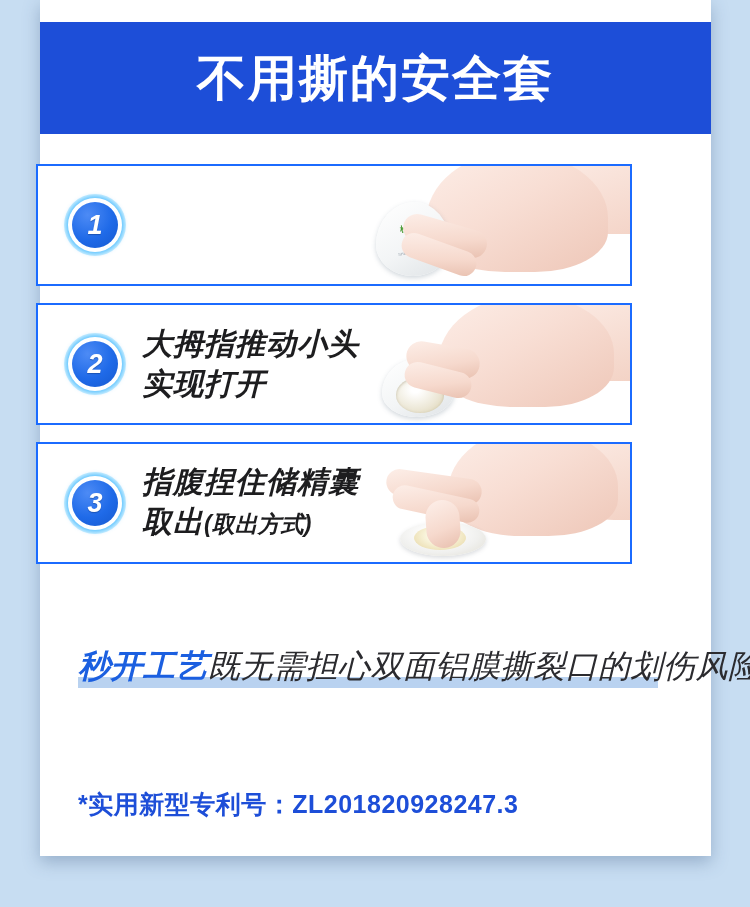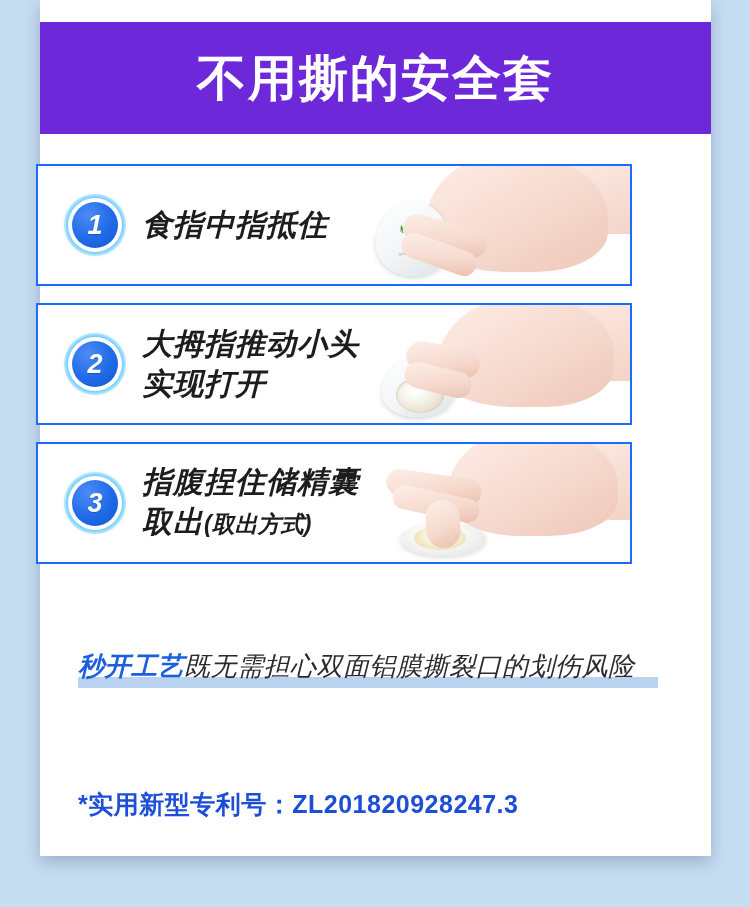--- a/index.html
+++ b/index.html
@@ -26,21 +26,21 @@
     box-shadow: 0 6px 16px rgba(60,90,130,0.35);
   }
 
   
   .banner {
     position: absolute;
     left: 40px;
     top: 22px;
     width: 671px;
     height: 112px;
-    background: #6d28d9;
+    background: #1d4ed8;
     display: flex;
     align-items: center;
     justify-content: center;
     z-index: 3;
   }
   .banner-title {
     color: #ffffff;
     font-size: 49px;
     font-weight: bold;
     letter-spacing: 2px;
@@ -204,21 +204,21 @@
     left: 78px;
     top: 642px;
     width: 600px;
   }
   .para-line {
     position: relative;
     height: 49px;
     line-height: 49px;
     white-space: nowrap;
     font-style: italic;
-    font-size: 26px;
+    font-size: 32px;
     color: #2b2b2f;
     letter-spacing: 0.5px;
   }
   .para-line .hl {
     position: absolute;
     left: 0;
     bottom: 3px;
     height: 11px;
     background: #b9d2f0;
     z-index: 0;
@@ -274,21 +274,20 @@
 
   <div class="step-card">
     <div class="badge-wrap">
       <div class="badge-glow"></div>
       <div class="badge-ring"></div>
       <div class="badge-circle">
         <span class="badge-num">1</span>
       </div>
     </div>
     <div class="step-text">
-      <div>食指中指抵住</div>
     </div>
     <div class="photo">
       <div class="hand c1-arm"></div>
       <div class="hand c1-hand"></div>
       <div class="pod c1-pod"></div>
       <div class="pod-logo c1-logo">杜蕾</div>
       <div class="pod-sub c1-sub">SHELL BOX</div>
       <div class="finger c1-f1"></div>
       <div class="finger c1-f2"></div>
     </div>

